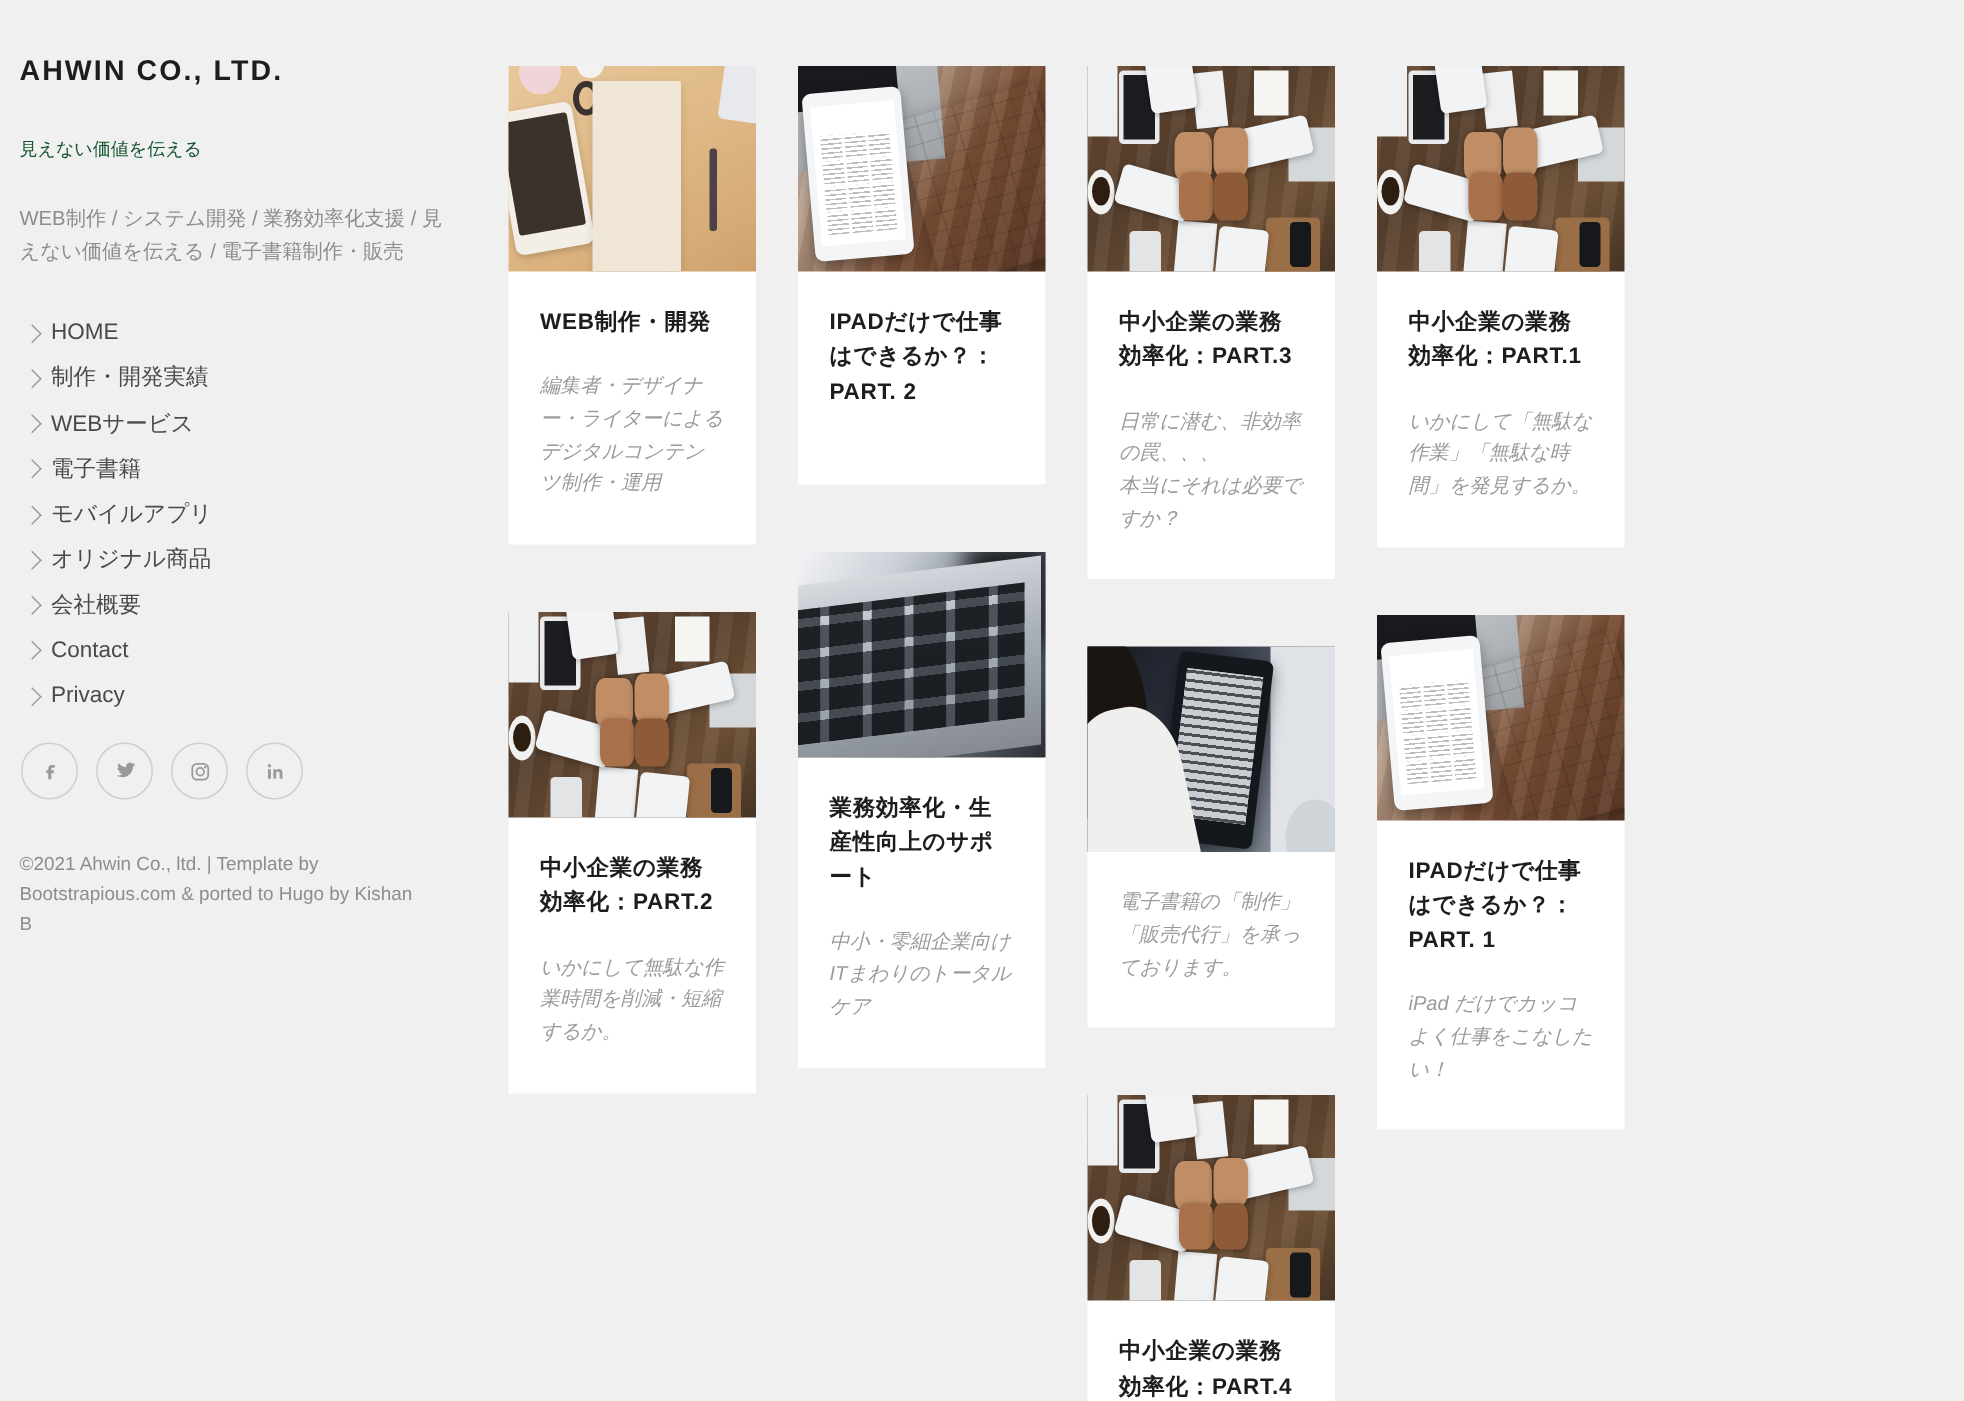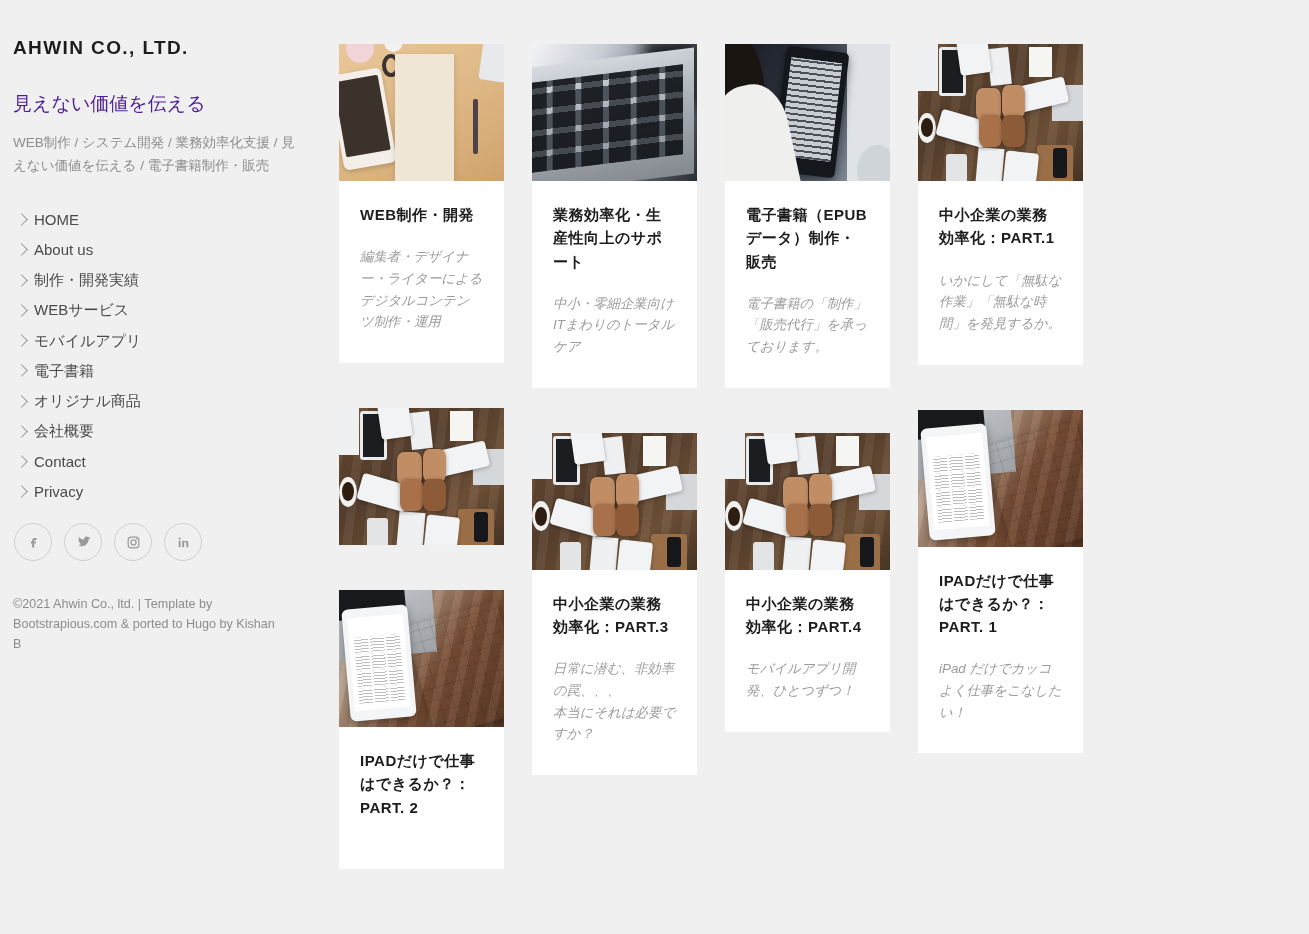--- a/index.html
+++ b/index.html
@@ -21,24 +21,24 @@
   }
   .brand {
     font-size: 19px;
     font-weight: bold;
     letter-spacing: 1.4px;
     color: #1d1d1d;
     line-height: 1.3;
     margin-bottom: 29px;
   }
   .tagline {
-    font-size: 19px;
-    color: #4c1d95;
+    font-size: 12px;
+    color: #14532d;
     line-height: 1.5;
-    margin-bottom: 14px;
+    margin-bottom: 27px;
   }
   .services {
     font-size: 13.5px;
     color: #8d8d8d;
     line-height: 1.68;
     margin-bottom: 27px;
   }
   .nav { margin-bottom: 12px; }
   .nav-item {
     display: flex;
@@ -216,37 +216,33 @@
     <div class="tagline">見えない価値を伝える</div>
     <div class="services">WEB制作 / システム開発 / 業務効率化支援 / 見えない価値を伝える / 電子書籍制作・販売</div>
 
     <nav class="nav">
       <a class="nav-item">
         <span class="chev"></span>
         <span class="label">HOME</span>
       </a>
       <a class="nav-item">
         <span class="chev"></span>
-        <span class="label">About us</span>
-      </a>
-      <a class="nav-item">
-        <span class="chev"></span>
         <span class="label">制作・開発実績</span>
       </a>
       <a class="nav-item">
         <span class="chev"></span>
         <span class="label">WEBサービス</span>
       </a>
       <a class="nav-item">
         <span class="chev"></span>
+        <span class="label">電子書籍</span>
+      </a>
+      <a class="nav-item">
+        <span class="chev"></span>
         <span class="label">モバイルアプリ</span>
-      </a>
-      <a class="nav-item">
-        <span class="chev"></span>
-        <span class="label">電子書籍</span>
       </a>
       <a class="nav-item">
         <span class="chev"></span>
         <span class="label">オリジナル商品</span>
       </a>
       <a class="nav-item">
         <span class="chev"></span>
         <span class="label">会社概要</span>
       </a>
       <a class="nav-item">
@@ -325,20 +321,24 @@
           <span class="shape tm-p4 tm-paper"></span>
           <span class="shape tm-arm tm-a1"></span>
           <span class="shape tm-arm tm-a2"></span>
           <span class="shape tm-arm tm-a3"></span>
           <span class="shape tm-arm tm-a4"></span>
           <span class="shape tm-fist tm-f1"></span>
           <span class="shape tm-fist tm-f2"></span>
           <span class="shape tm-fist tm-f3"></span>
           <span class="shape tm-fist tm-f4"></span>
         </div>
+        <div class="card-body">
+          <h2 class="card-title">中小企業の業務効率化：PART.2</h2>
+          <p class="card-excerpt">いかにして無駄な作業時間を削減・短縮するか。</p>
+        </div>
       </article>
 
       
       <article class="card">
         <div class="thumb t-ipad">
           <span class="shape ip-wood"></span>
           <span class="shape ip-laptop"></span>
           <span class="shape ip-lapkeys"></span>
           <span class="shape ip-kb"></span>
           <span class="shape ip-pad">
@@ -415,21 +415,20 @@
         <div class="thumb t-ereader">
           <span class="shape er-table"></span>
           <span class="shape er-plate"></span>
           <span class="shape er-device">
             <span class="er-screen"></span>
           </span>
           <span class="shape er-hair"></span>
           <span class="shape er-arm"></span>
         </div>
         <div class="card-body">
-          <h2 class="card-title">電子書籍（EPUBデータ）制作・販売</h2>
           <p class="card-excerpt">電子書籍の「制作」「販売代行」を承っております。</p>
         </div>
       </article>
 
       
       <article class="card">
         <div class="thumb t-team">
           <span class="shape tm-wood"></span>
           <span class="shape tm-p1 tm-paper"></span>
           <span class="shape tm-tablet"></span>

